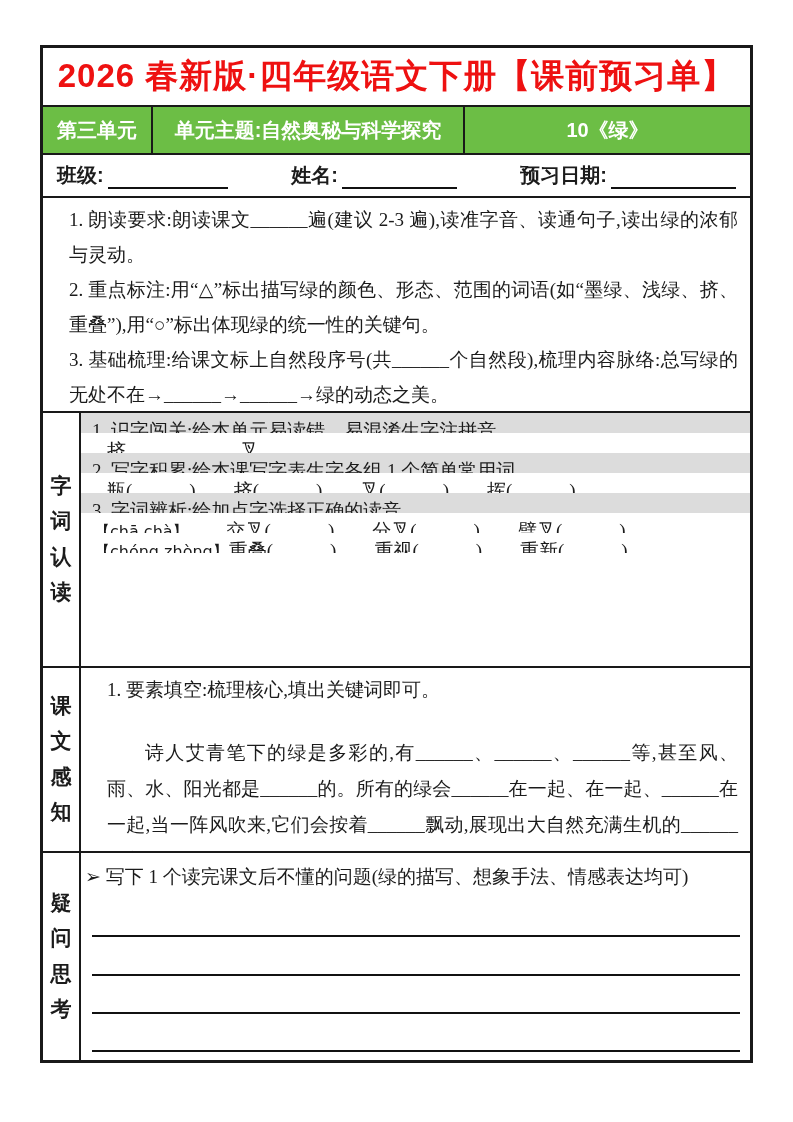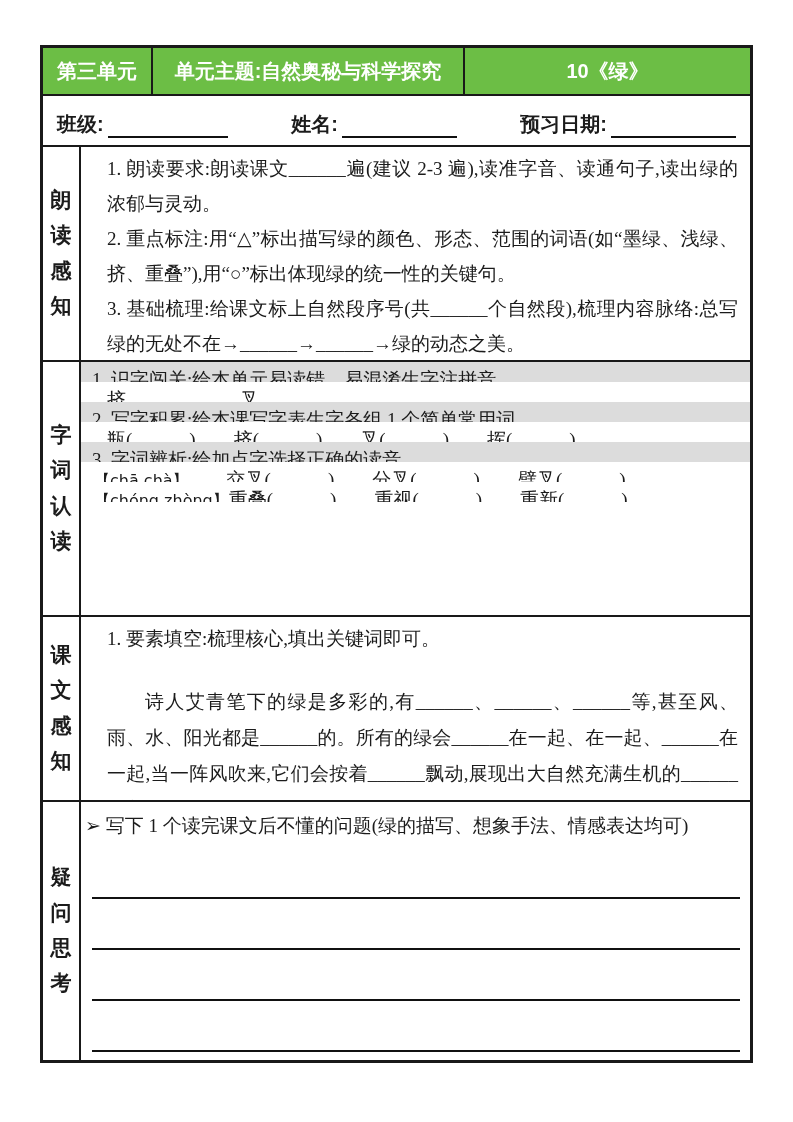--- a/index.html
+++ b/index.html
@@ -38,21 +38,21 @@
   .unit-cell{display:flex;align-items:center;justify-content:center;white-space:nowrap;}
   .unit-cell.c1{width:110px;border-right:2px solid #191919;}
   .unit-cell.c2{width:312px;border-right:2px solid #191919;}
   .unit-cell.c3{flex:1;}
   
   .row-info{
     height:43px;border-bottom:2px solid #191919;
     display:flex;align-items:center;justify-content:space-between;
     padding:0 14px;
     font-family:"Liberation Sans","DejaVu Sans",sans-serif;
-    font-weight:bold;font-size:20px;margin-top:8px;
+    font-weight:bold;font-size:20px;
   }
   .info-field{display:flex;align-items:flex-end;}
   .blank-line{
     display:inline-block;border-bottom:2px solid #111;height:22px;margin-left:4px;
   }
   .blank-class{width:120px;}
   .blank-name{width:115px;}
   .blank-date{width:125px;}
   
   .sec{display:flex;border-bottom:2px solid #191919;}
@@ -94,20 +94,21 @@
     text-align:justify;
   }
   .answer-lines{flex:1;display:flex;flex-direction:column;margin:4px 10px 8px 11px;}
   .ans-line{flex:1;border-bottom:2px solid #111;}
 </style>
 </head>
 <body>
 
 <div class="sheet">
 
+  <div class="row-title">2026 春新版·四年级语文下册【课前预习单】</div>
 
   <div class="row-unit">
     <div class="unit-cell c1">第三单元</div>
     <div class="unit-cell c2">单元主题:自然奥秘与科学探究</div>
     <div class="unit-cell c3">10《绿》</div>
   </div>
 
   <div class="row-info">
     <div class="info-field">
       <span>班级:</span>
@@ -117,23 +118,20 @@
       <span>姓名:</span>
       <span class="blank-line blank-name"></span>
     </div>
     <div class="info-field">
       <span>预习日期:</span>
       <span class="blank-line blank-date"></span>
     </div>
   </div>
 
   <div class="sec sec1">
-    <div class="sec-label">
-      <div class="vtext">朗读感知</div>
-    </div>
     <div class="sec-content">
       <p class="item">1. 朗读要求:朗读课文______遍(建议 2-3 遍),读准字音、读通句子,读出绿的浓郁与灵动。</p>
       <p class="item">2. 重点标注:用“△”标出描写绿的颜色、形态、范围的词语(如“墨绿、浅绿、挤、重叠”),用“○”标出体现绿的统一性的关键句。</p>
       <p class="item">3. 基础梳理:给课文标上自然段序号(共______个自然段),梳理内容脉络:总写绿的无处不在→______→______→绿的动态之美。</p>
     </div>
   </div>
 
   <div class="sec sec2">
     <div class="sec-label">
       <div class="vtext">字词认读</div>

